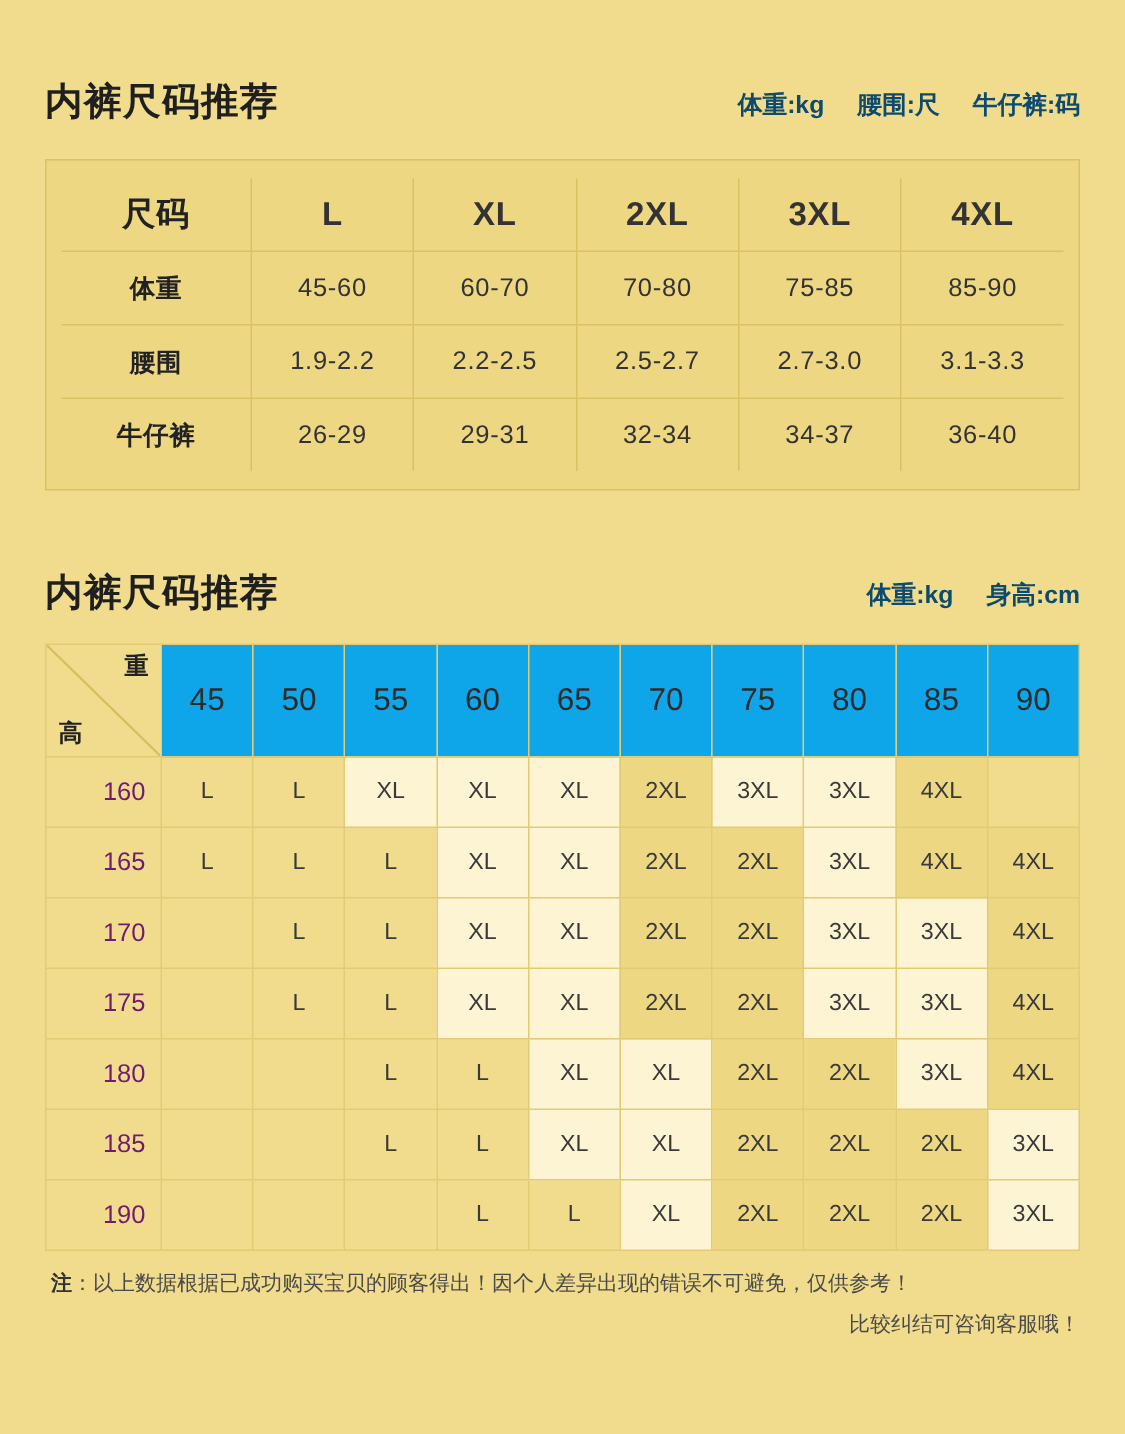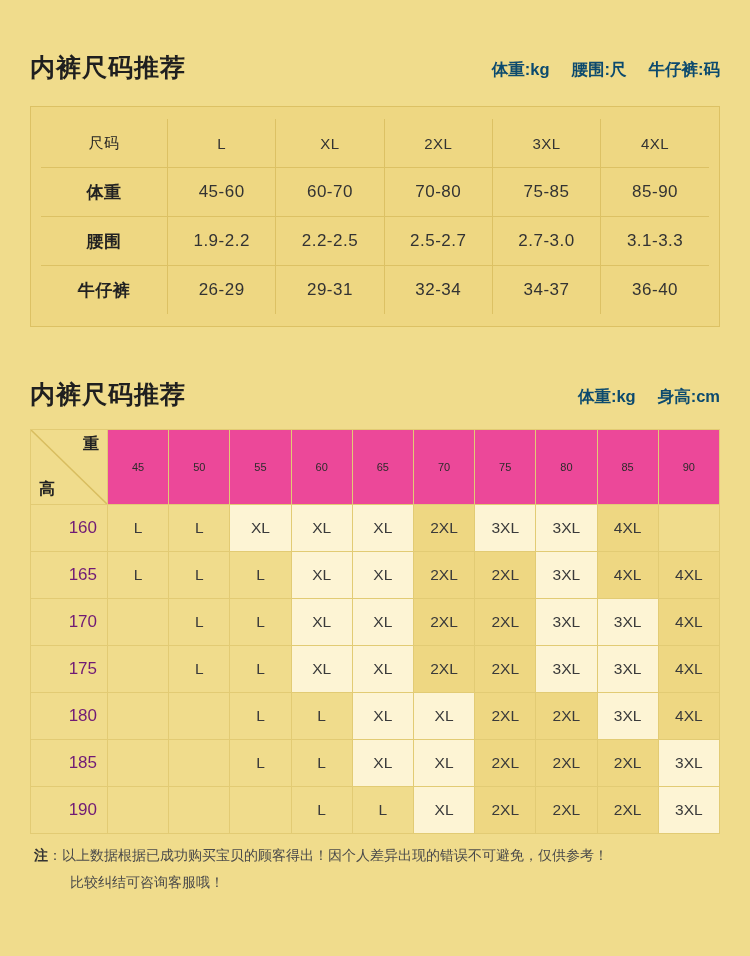--- a/index.html
+++ b/index.html
@@ -66,22 +66,22 @@
     color: #333;
     letter-spacing: 0.5px;
   }
   table.t1 td.rowhead {
     font-weight: bold;
     font-size: 17px;
     color: #222;
     width: 124px;
   }
   table.t1 tr:first-child td {
-    font-weight: normal;
-    font-size: 15px;
+    font-weight: bold;
+    font-size: 22px;
   }
   table.t1 tr td:first-child {
     border-left: none;
   }
   table.t1 tr td:last-child {
     border-right: none;
   }
   table.t1 tr:first-child td {
     border-top: none;
   }
@@ -140,24 +140,24 @@
   }
   .corner-h {
     position: absolute;
     left: 8px;
     bottom: 4px;
     font-size: 16px;
     font-weight: bold;
     color: #222;
   }
   table.t2 td.colhead {
-    font-size: 11px;
+    font-size: 21px;
     color: #2b2b2b;
     height: 72px;
-    background: #ec4899;
+    background: #0ea5e9;
   }
   table.t2 td.rowhead {
     font-size: 17px;
     color: #701a75;
     width: 76px;
     background: #f0dc8c;
     text-align: right;
     padding-right: 10px;
   }
   td.c-empty { background: #f0dc8c; }
@@ -175,20 +175,21 @@
     color: #4a4a4a;
     padding-left: 4px;
   }
   .note .lbl {
     font-weight: bold;
     color: #333;
   }
   .note .l2 {
     padding-left: 36px;
     display: block;
+    text-align: right;
   }
 </style>
 </head>
 <body>
 
 <div class="page">
 
   <div class="sec1-head">
     <div class="sec-title">内裤尺码推荐</div>
     <div class="units">

